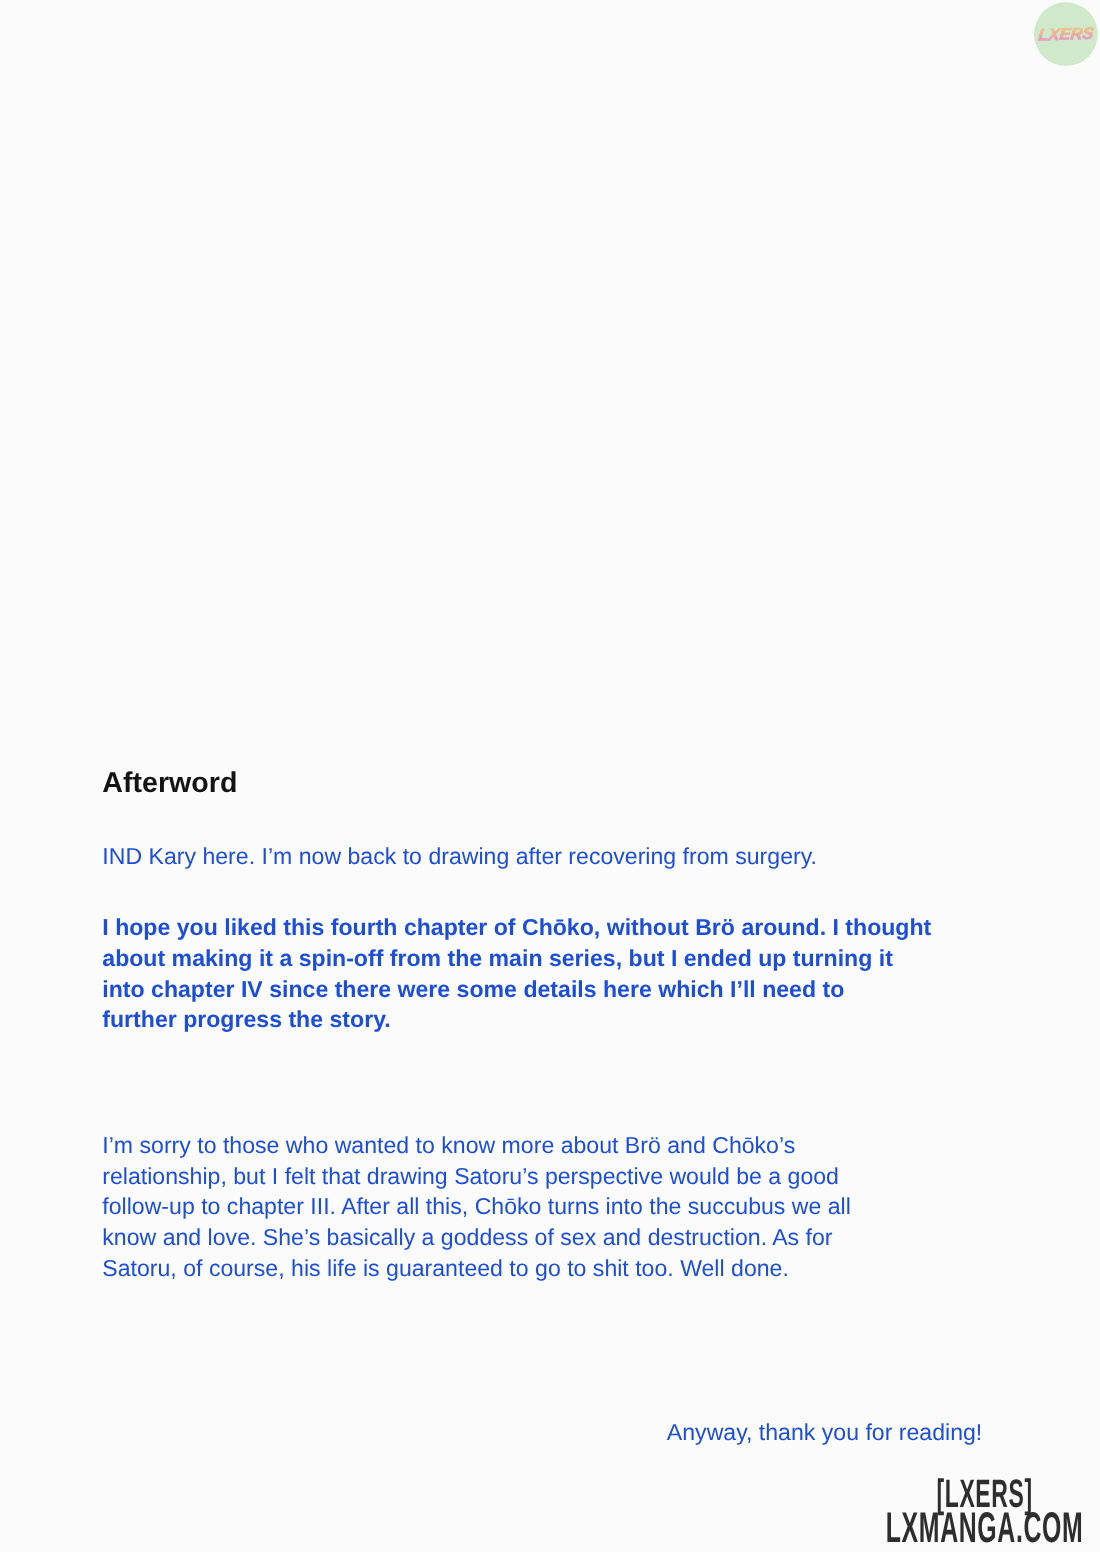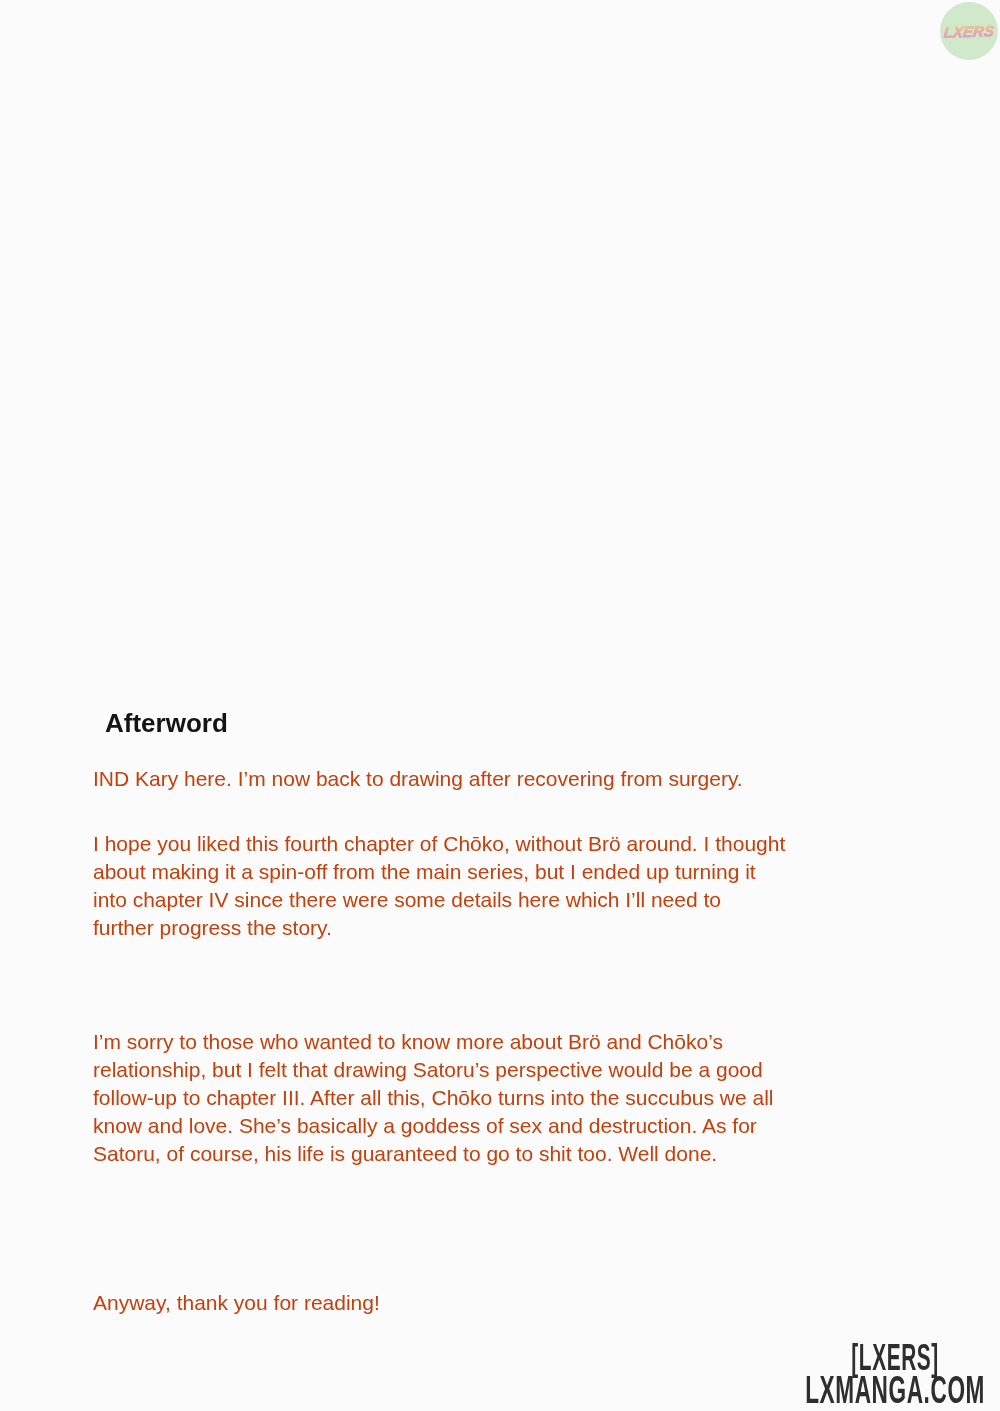--- a/index.html
+++ b/index.html
@@ -42,41 +42,41 @@
     background-clip: text;
     color: transparent;
     -webkit-text-stroke: 0.6px rgba(232,140,185,0.55);
     opacity: 0.9;
   }
   
   .afterword-heading {
     position: absolute;
     left: 93px;
     top: 696px;
-    margin: 12px;
+    margin: 0;
     font-size: 26px;
     line-height: 30px;
     font-weight: bold;
     color: #141414;
   }
   .para {
     position: absolute;
     left: 93px;
     width: 800px;
     margin: 0;
     font-size: 21px;
     line-height: 28px;
-    color: #c2410c;
+    color: #1d4ed8;
     white-space: pre-line;
   }
   .p1 { top: 765px; }
-  .p2 { top: 830px; }
+  .p2 { top: 830px; font-weight: bold; }
   .p3 { top: 1028px; }
   .p4 { top: 1162px; }
-  .p5 { top: 1289px; }
+  .p5 { top: 1289px; text-align: right; }
   
   .watermark {
     position: absolute;
     right: 15px;
     bottom: 5px;
     text-align: center;
     color: #2e2e2e;
     font-weight: bold;
     letter-spacing: 1px;
     transform: scaleX(0.58);

